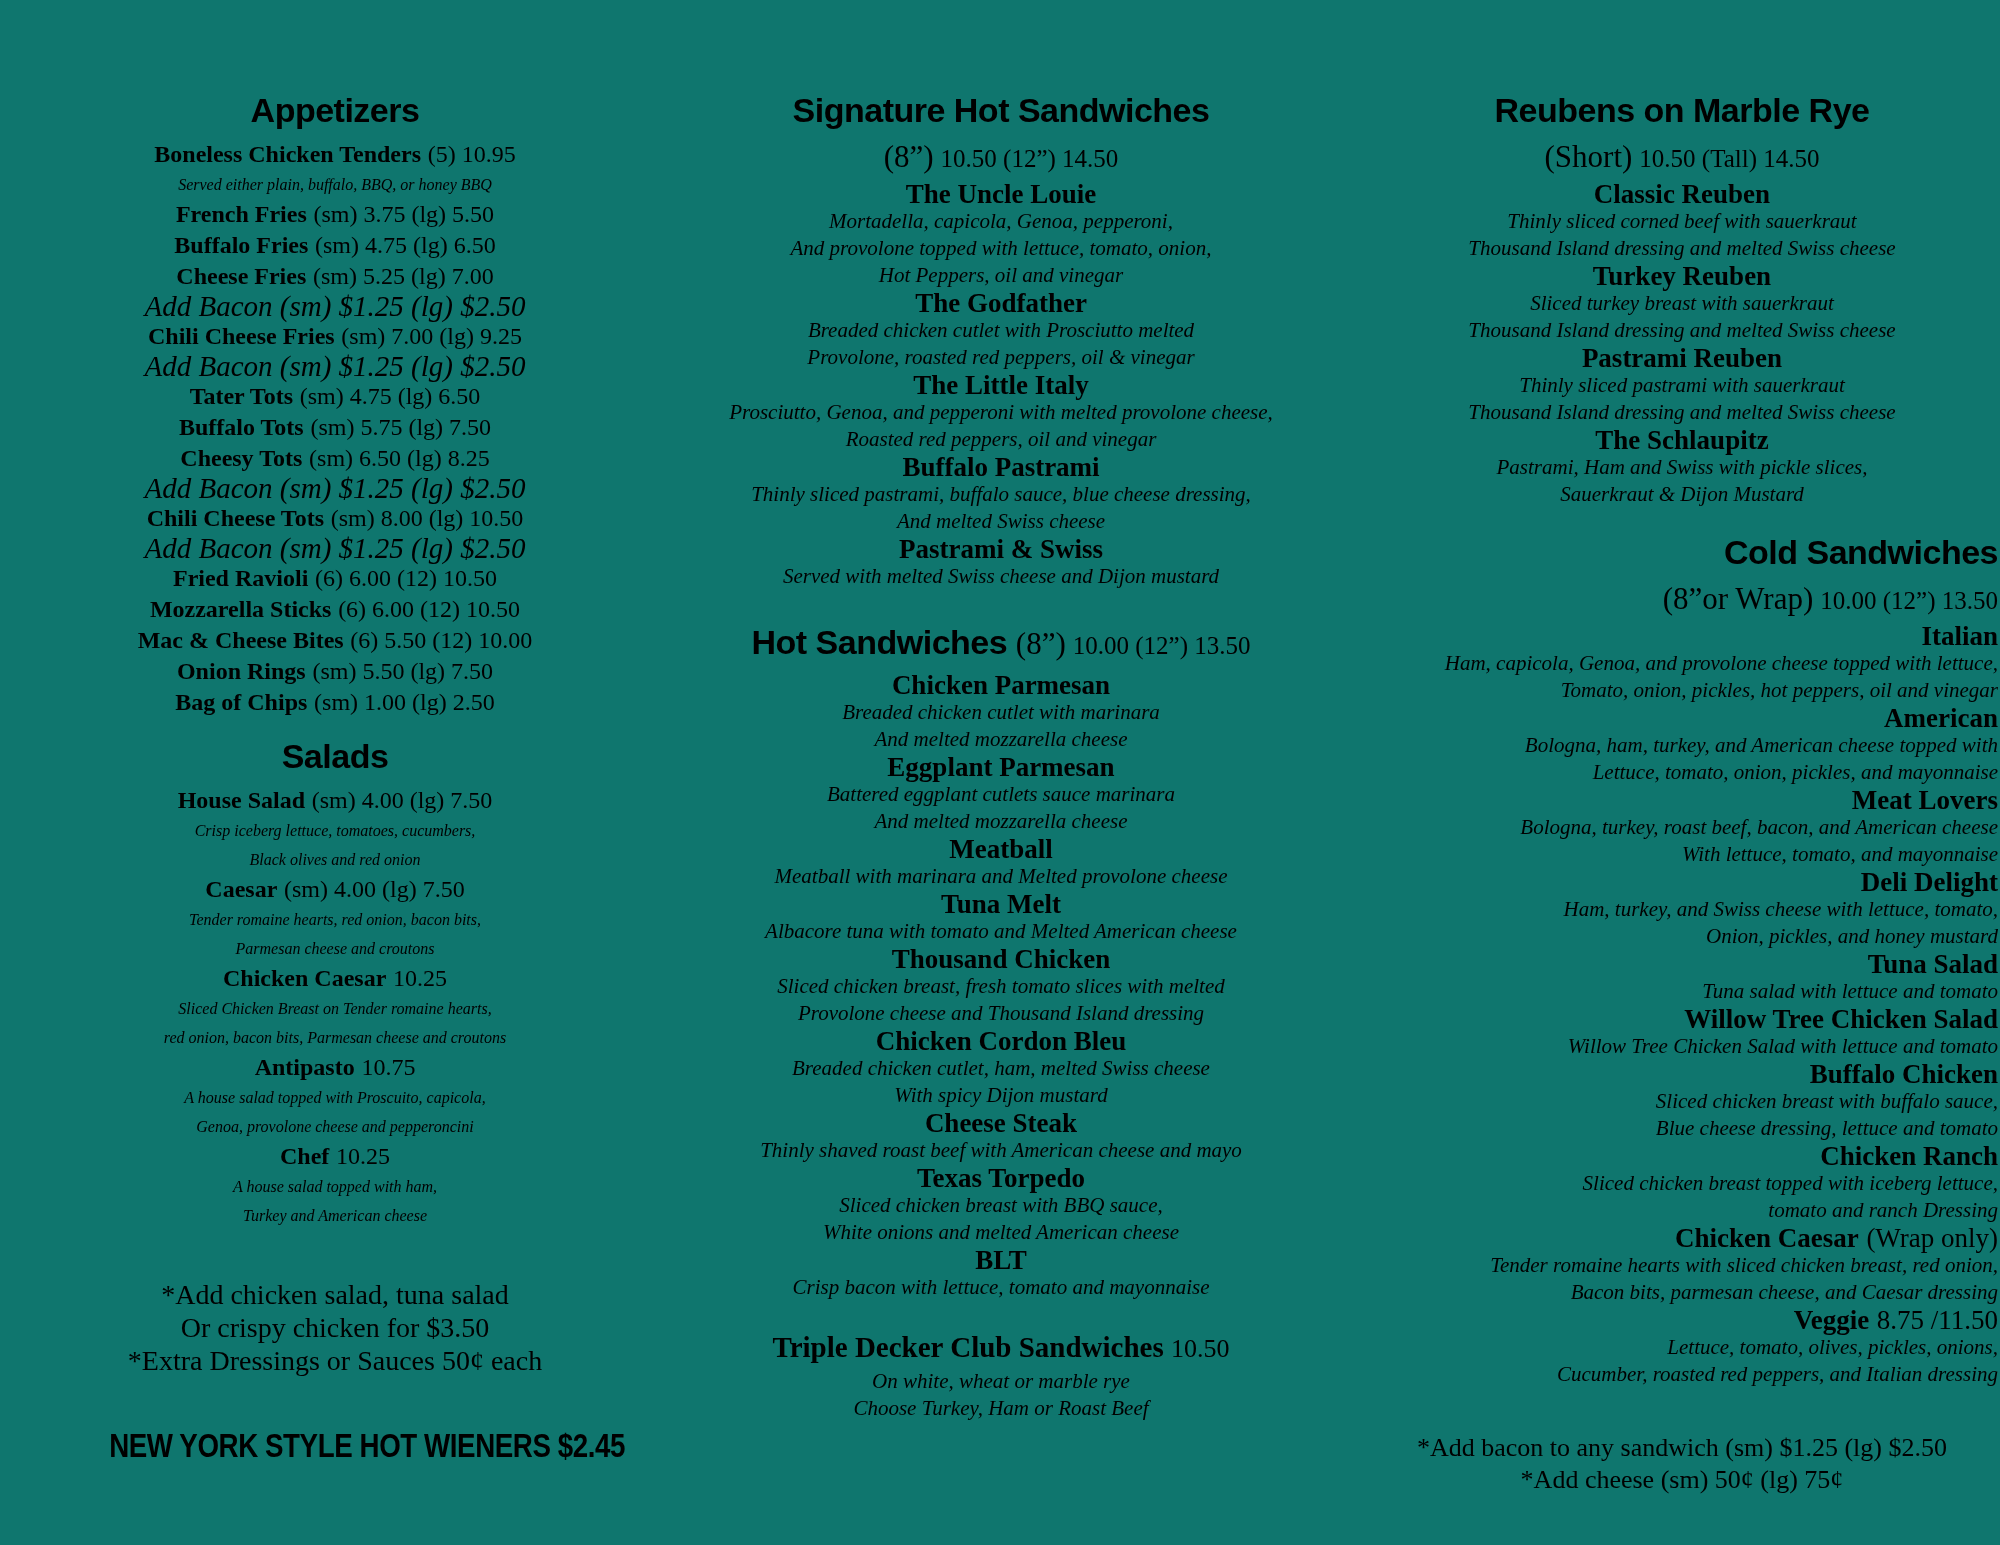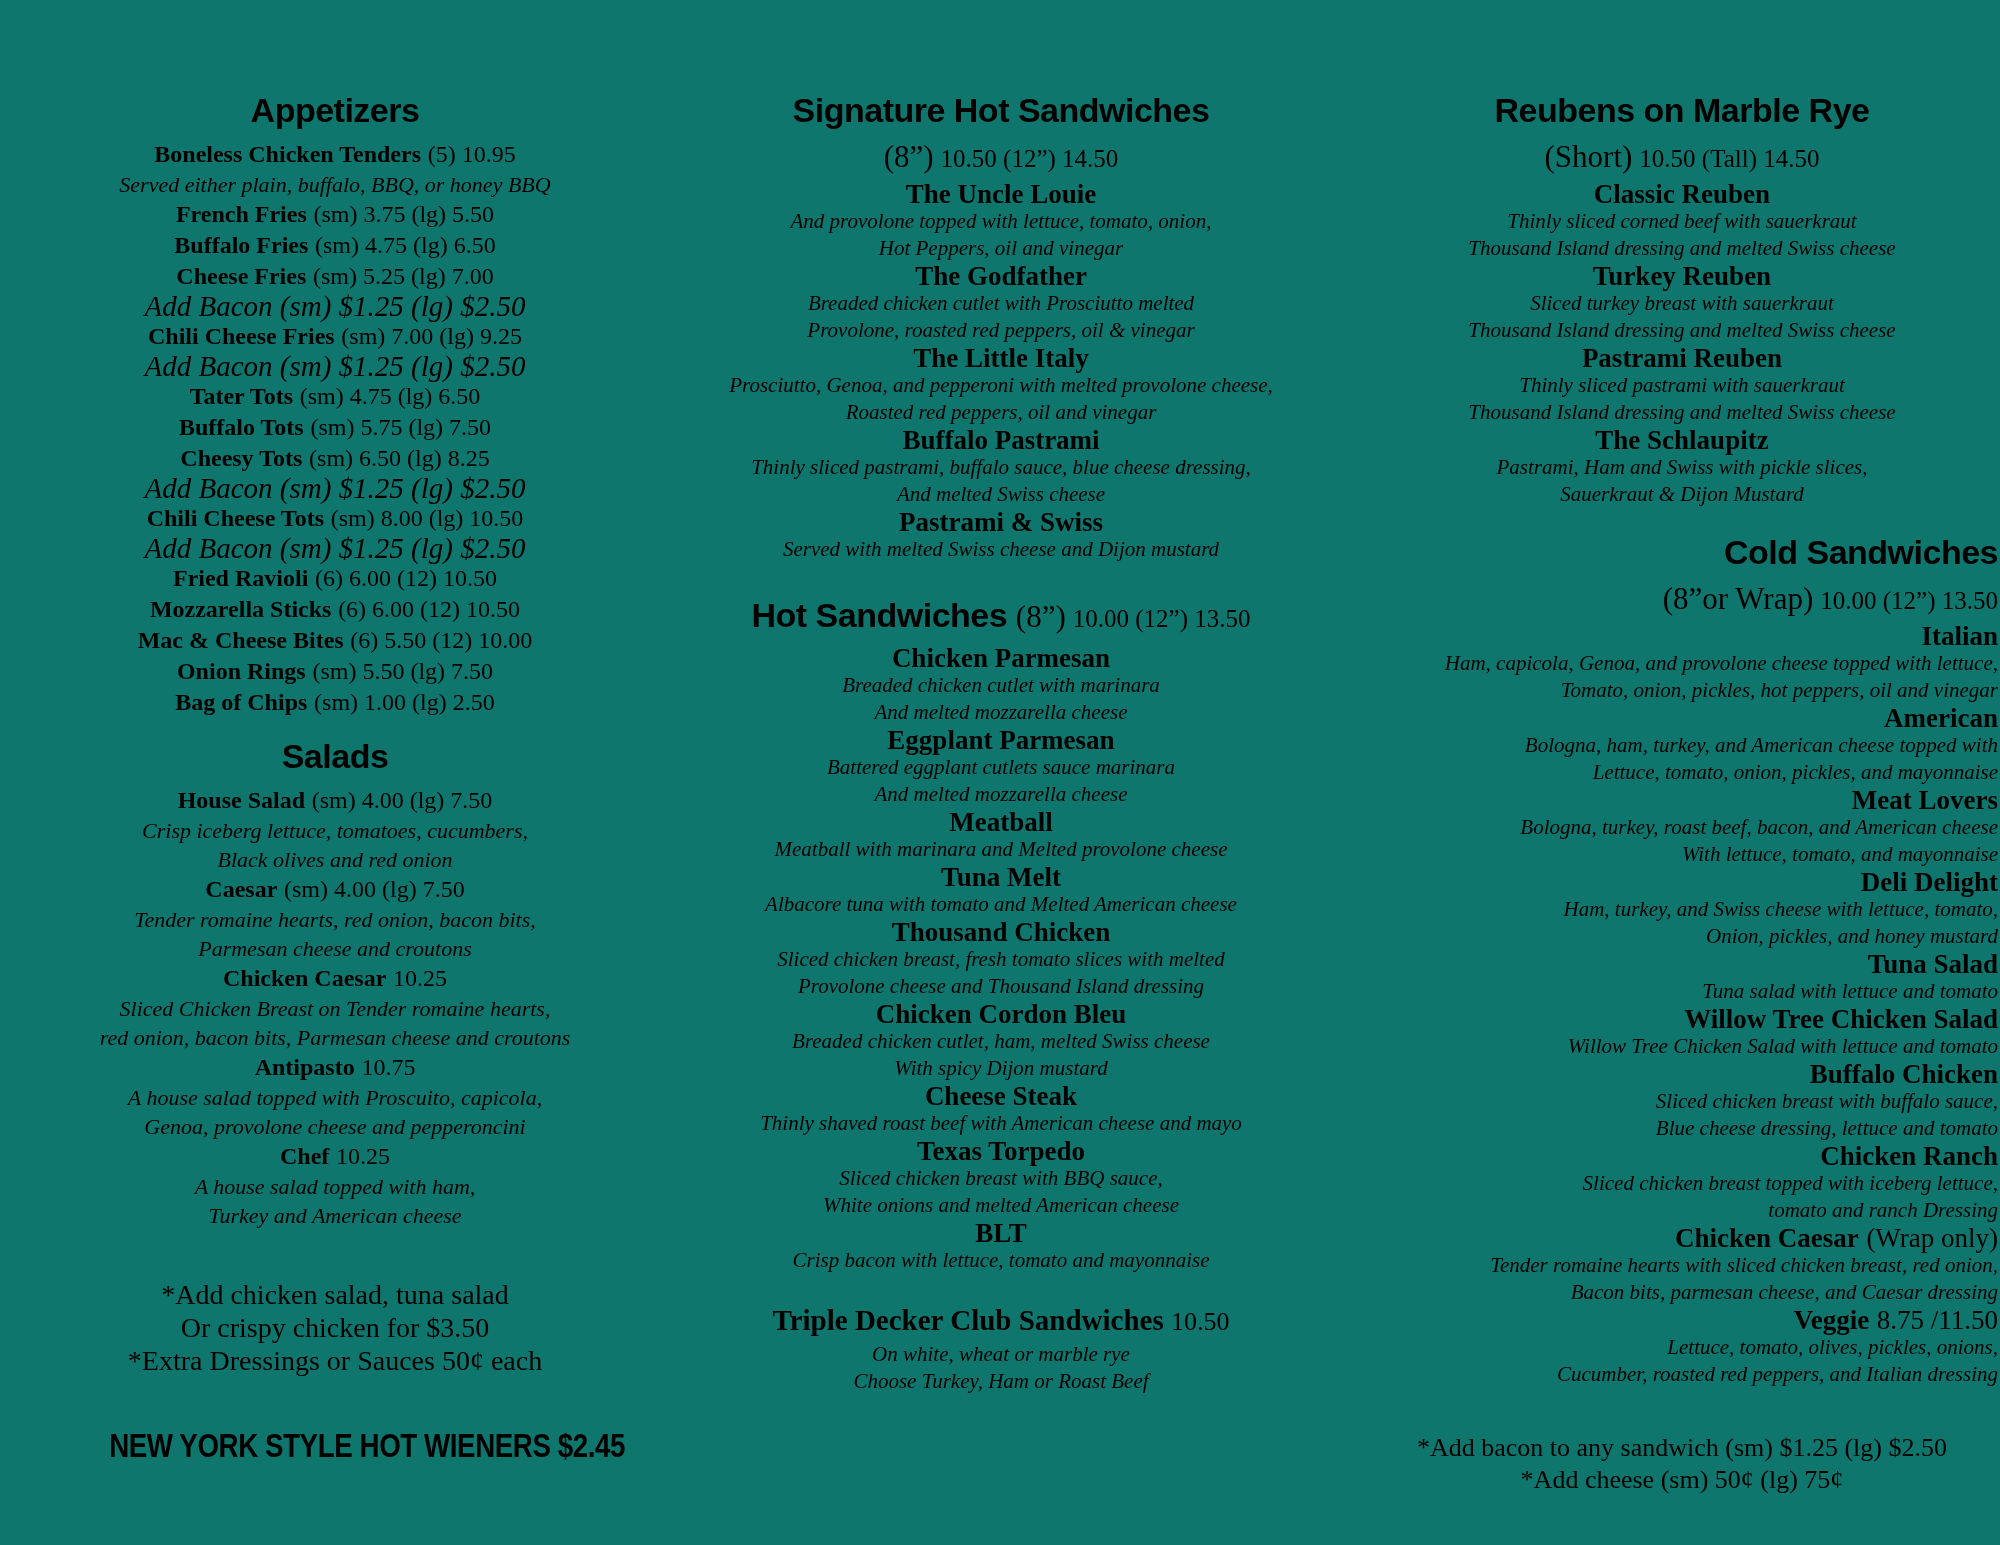--- a/index.html
+++ b/index.html
@@ -33,21 +33,21 @@
   .serif-heading .sh-name { font-weight: bold; font-size: 29px; }
   .serif-heading .price { font-weight: 400; font-size: 26px; }
 
   .item { white-space: nowrap; }
   .iname { font-weight: bold; }
   .price { font-weight: 400; }
   .desc, .note { font-style: italic; font-weight: 400; }
 
   
   .col-left .item { font-size: 24px; line-height: 31px; }
-  .col-left .desc { font-size: 22px; line-height: 29px; }
+  .col-left .desc { font-size: 16px; line-height: 29px; }
   .col-left .note { font-size: 29px; line-height: 29px; }
 
   
   .col-center .item, .col-right .item { font-size: 27px; line-height: 28px; }
   .col-center .desc, .col-right .desc { font-size: 21px; line-height: 27px; }
 
   
   .sec-salads { margin-top: 16px; }
   .sec-hot-sandwiches { margin-top: 30px; }
   .sec-triple-decker { margin-top: 30px; }
@@ -120,20 +120,21 @@
         <div class="footnote">Or crispy chicken for $3.50</div>
         <div class="footnote">*Extra Dressings or Sauces 50¢ each</div>
       </div>
       <div class="banner-wrap"><span class="banner">NEW YORK STYLE HOT WIENERS $2.45</span></div>
     </div>
     <div class="column col-center">
       <section class="section sec-signature-hot-sandwiches">
         <div class="heading-line"><span class="sans-heading">Signature Hot Sandwiches</span></div>
         <div class="subtitle"><span class="sub-lead">(8”)</span><span class="sub-rest pad">10.50 (12”) 14.50</span></div>
         <div class="item"><span class="iname">The Uncle Louie</span></div>
+        <div class="desc">Mortadella, capicola, Genoa, pepperoni,</div>
         <div class="desc">And provolone topped with lettuce, tomato, onion,</div>
         <div class="desc">Hot Peppers, oil and vinegar</div>
         <div class="item"><span class="iname">The Godfather</span></div>
         <div class="desc">Breaded chicken cutlet with Prosciutto melted</div>
         <div class="desc">Provolone, roasted red peppers, oil &amp; vinegar</div>
         <div class="item"><span class="iname">The Little Italy</span></div>
         <div class="desc">Prosciutto, Genoa, and pepperoni with melted provolone cheese,</div>
         <div class="desc">Roasted red peppers, oil and vinegar</div>
         <div class="item"><span class="iname">Buffalo Pastrami</span></div>
         <div class="desc">Thinly sliced pastrami, buffalo sauce, blue cheese dressing,</div>

